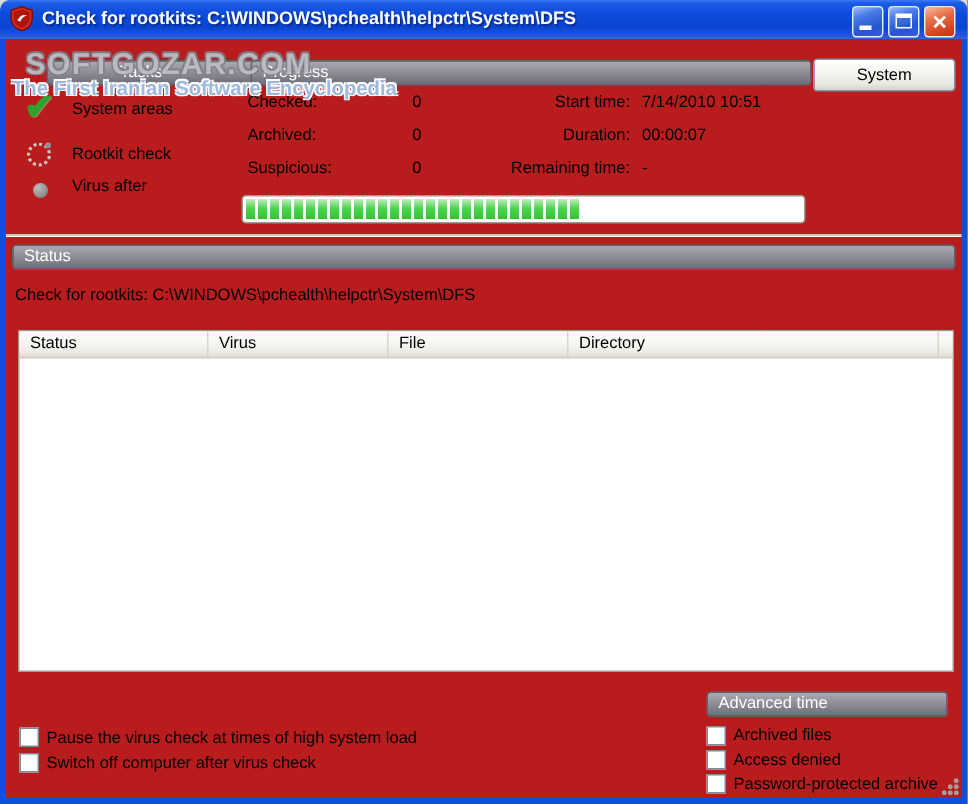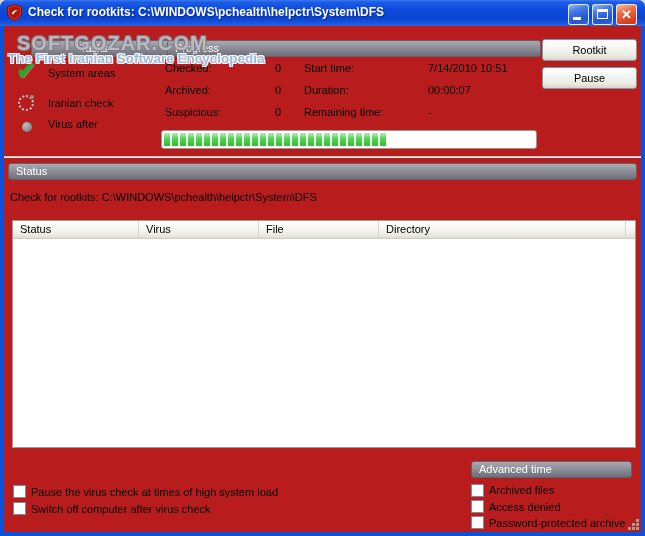--- a/index.html
+++ b/index.html
@@ -48,21 +48,21 @@
   .check-icon::before { content:"✔"; }
   .spinner { position:absolute; left:14px; top:69px; width:16px; height:16px;
     border:2px dotted #c9c9c9; border-radius:50%; }
   .spinner::after { content:""; position:absolute; width:4px; height:4px; right:-2px; top:-2px;
     background:#8f8f8f; border-radius:50%; }
   .dot-icon { position:absolute; left:18px; top:96px; width:10px; height:10px; border-radius:50%;
     background:radial-gradient(circle at 35% 30%, #bdbdbd, #878787 75%); }
 
   
   .stat-val { position:absolute; left:230px; width:47px; text-align:right; }
-  .time-lbl { position:absolute; left:300px; width:116px; text-align:left; }
+  .time-lbl { position:absolute; left:300px; width:116px; text-align:right; }
   .time-val { position:absolute; left:424px; width:112px; }
 
   
   .pbar { position:absolute; left:157px; top:104px; width:376px; height:19px;
     background:#fff; border:1px solid #9a988e; border-radius:3px; padding:2px; }
   .pfill { height:100%;
     background:
       linear-gradient(180deg, rgba(255,255,255,.65) 0%, rgba(255,255,255,.12) 45%, rgba(0,90,0,.10) 100%),
       repeating-linear-gradient(90deg,#35cf35 0px,#35cf35 6px,#ffffff 6px,#ffffff 8px); }
 
@@ -126,27 +126,26 @@
   </div>
 
   <div class="client">
 
     <div class="wm1">SOFTGOZAR.COM</div>
     <div class="wm2">The First Iranian Software Encyclopedia</div>
 
     <div class="secbar" style="left:27px; top:14px; width:147px;padding-left:48px;">Tasks</div>
     <div class="secbar" style="left:151px; top:14px; width:374px;margin-left:12px;">Progress</div>
 
-    <div class="xpbtn" style="top:13px;">Rootkit</div>
-    <div class="xpbtn" style="top:41px;">Pause</div>
+    <div class="xpbtn" style="top:13px;">System</div>
 
     <span class="check-icon"></span>
     <span class="lbl" style="left:44px; top:41px;">System areas</span>
     <span class="spinner"></span>
-    <span class="lbl" style="left:44px; top:71px;">Iranian check</span>
+    <span class="lbl" style="left:44px; top:71px;">Rootkit check</span>
     <span class="dot-icon"></span>
     <span class="lbl" style="left:44px; top:92px;">Virus after</span>
 
     <span class="lbl" style="left:161px; top:36px;">Checked:</span>
     <span class="stat-val" style="top:36px;">0</span>
     <span class="lbl" style="left:161px; top:58px;">Archived:</span>
     <span class="stat-val" style="top:58px;">0</span>
     <span class="lbl" style="left:161px; top:80px;">Suspicious:</span>
     <span class="stat-val" style="top:80px;">0</span>
 

